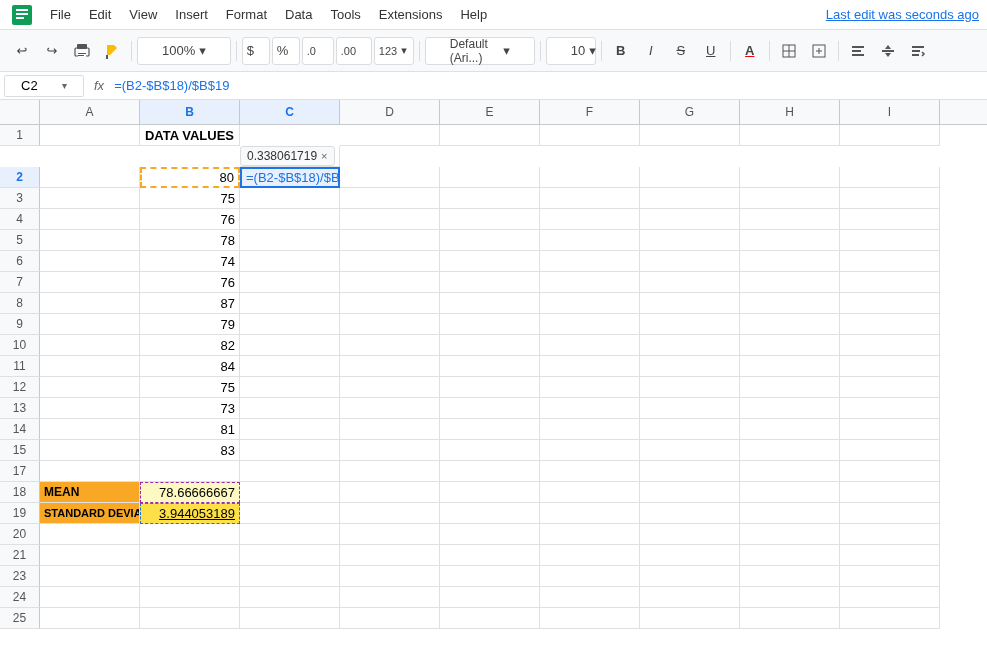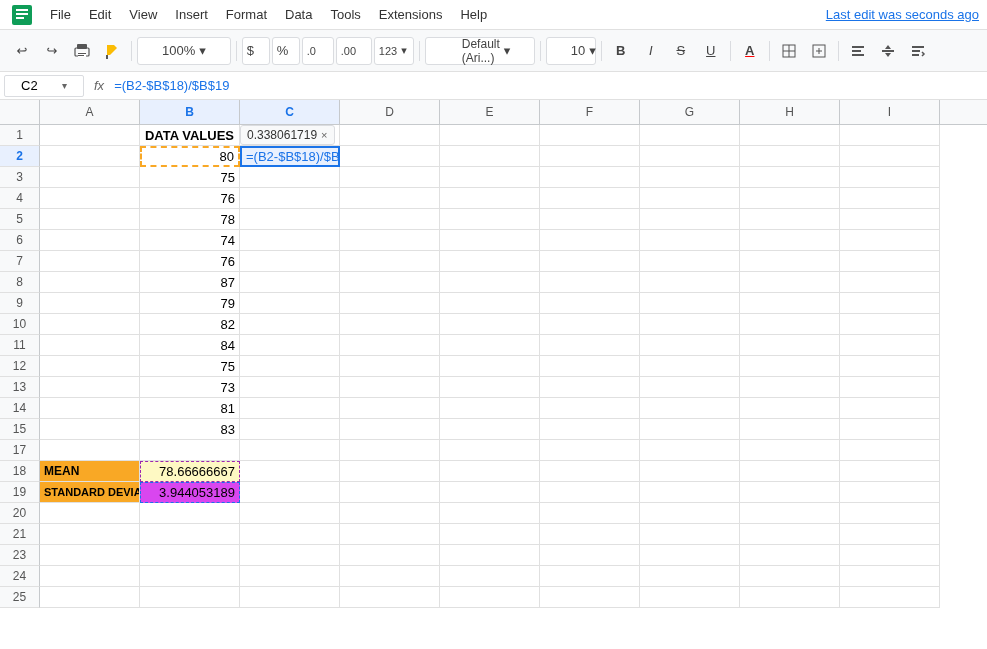--- a/index.html
+++ b/index.html
@@ -319,21 +319,21 @@
   </div>
   <div class="tb-select" style="width:36px;padding:0 4px;font-size:11px;">
     <span>.00</span>
   </div>
   <div class="tb-select" style="width:40px;padding:0 4px;font-size:11px;">
     <span>123</span>
     <span>▾</span>
   </div>
   <div class="tb-separator"></div>
   <div class="tb-select" style="width:110px;">
-    <span style="font-size:12px;margin-left:12px;">Default (Ari...)</span>
+    <span style="font-size:12px;">Default (Ari...)</span>
     <span>▾</span>
   </div>
   <div class="tb-separator"></div>
   <div class="tb-select" style="width:44px;">
     <span>10</span>
     <span>▾</span>
   </div>
   <div class="tb-separator"></div>
   <button class="tb-btn" style="font-weight:bold;">B</button>
   <button class="tb-btn" style="font-style:italic;">I</button>
@@ -406,21 +406,21 @@
     <div class="col-header col-h">H</div>
     <div class="col-header col-i">I</div>
   </div>
 
   <div id="grid">
 
     <div class="grid-row">
       <div class="row-num">1</div>
       <div class="cell col-a"></div>
       <div class="cell col-b" style="font-weight:bold;justify-content:center;">DATA VALUES</div>
-      <div class="cell col-c" style="position:relative;">
+      <div class="cell col-c" style="position:relative;margin-top:21px;">
         <div class="c2-tooltip">
           <span>0.338061719</span>
           <span class="close-x">×</span>
         </div>
       </div>
       <div class="cell col-d"></div>
       <div class="cell col-e"></div>
       <div class="cell col-f"></div>
       <div class="cell col-g"></div>
       <div class="cell col-h"></div>
@@ -619,21 +619,21 @@
       <div class="cell col-e"></div>
       <div class="cell col-f"></div>
       <div class="cell col-g"></div>
       <div class="cell col-h"></div>
       <div class="cell col-i"></div>
     </div>
 
     <div class="grid-row">
       <div class="row-num">19</div>
       <div class="cell col-a row-19-label" style="font-size:11px;">STANDARD DEVIATION</div>
-      <div class="cell col-b num cell-b19" style="background:#d946ef;">3.944053189</div>
+      <div class="cell col-b num cell-b19" style="background:#fde047;text-decoration:underline;">3.944053189</div>
       <div class="cell col-c"></div>
       <div class="cell col-d"></div>
       <div class="cell col-e"></div>
       <div class="cell col-f"></div>
       <div class="cell col-g"></div>
       <div class="cell col-h"></div>
       <div class="cell col-i"></div>
     </div>
 
     <div class="grid-row">

